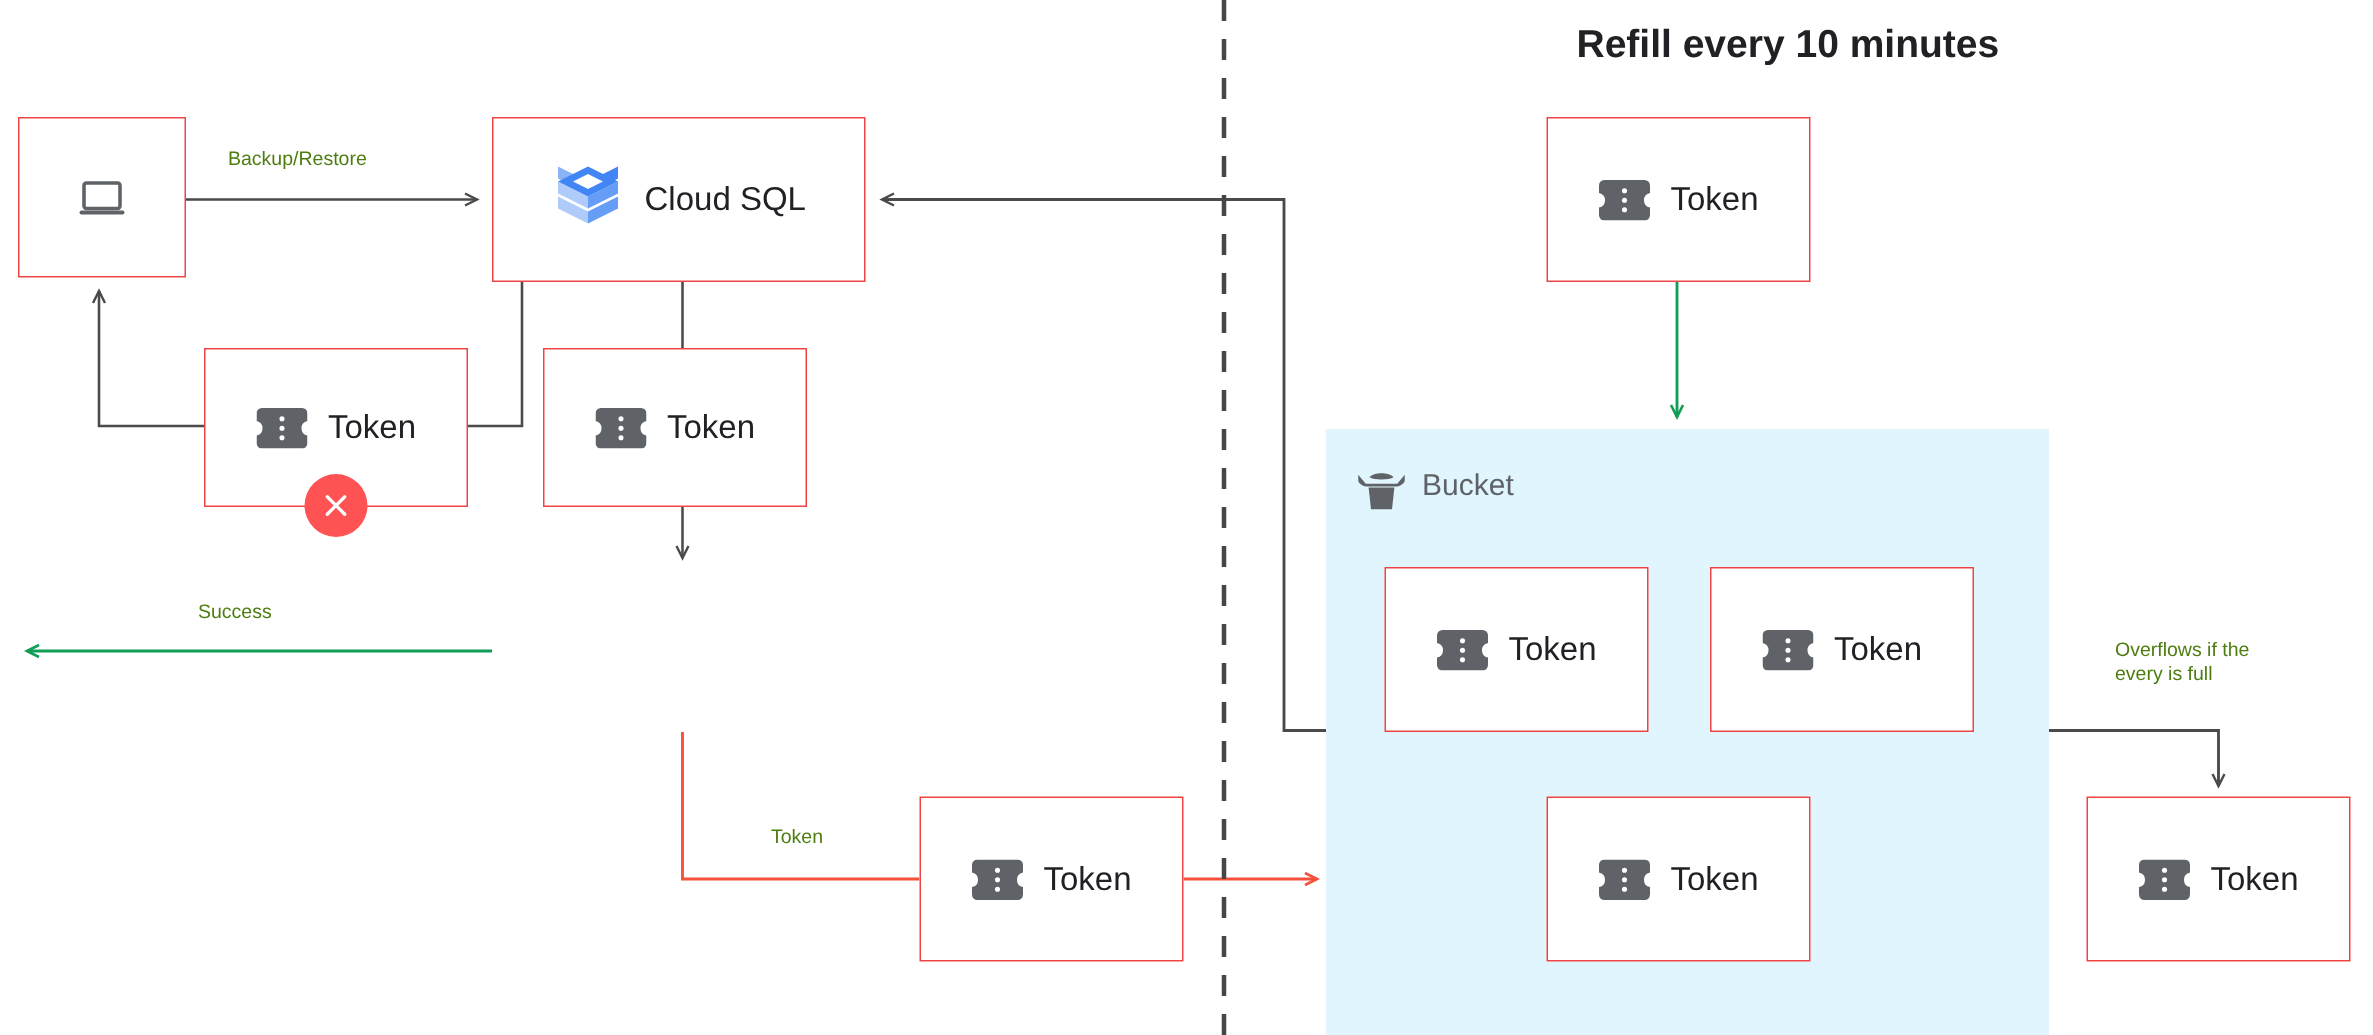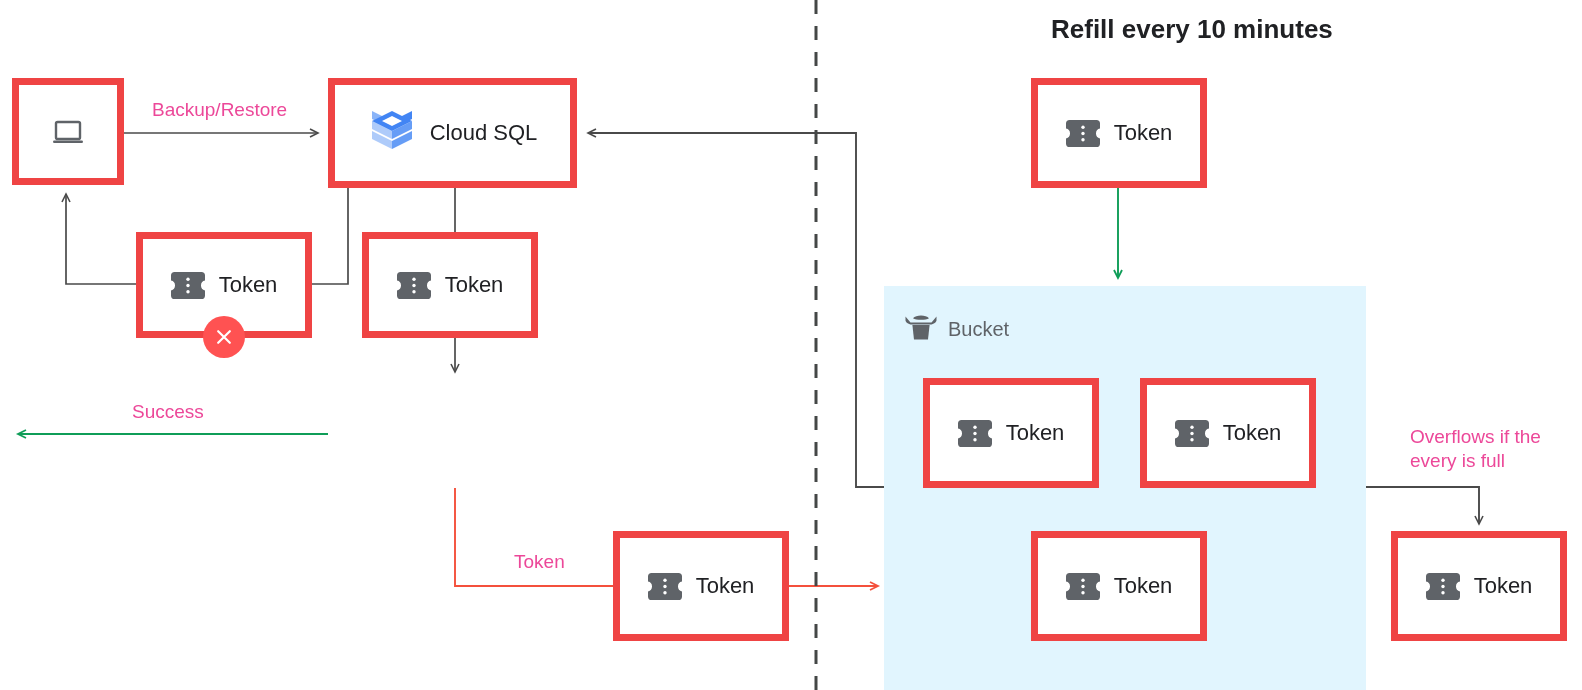--- a/index.html
+++ b/index.html
@@ -1,45 +1,45 @@
 <!DOCTYPE html>
 <html><head>
 <meta charset="utf-8">
 <style>
   html,body{margin:0;padding:0;background:#fff;}
   body{font-family:"Liberation Sans","DejaVu Sans",sans-serif;}
   #canvas{position:relative;width:1582px;height:690px;background:#ffffff;overflow:hidden;}
 
   
-  .box{position:absolute;background:#fff;border:7px solid #ef4444;box-sizing:border-box;
+  .box{position:absolute;background:#fff;border:1px solid #ef4444;box-sizing:border-box;
        display:flex;align-items:center;justify-content:center;text-align:center;}
   .box-inner{display:flex;align-items:center;gap:14px;}
   .node-label{font-size:22px;color:#202124;line-height:1.18;white-space:pre-line;}
 
   
   .ticket{position:relative;width:34px;height:27px;flex:0 0 auto;}
   .ticket svg{display:block;}
 
   
   .laptop{width:34px;height:28px;flex:0 0 auto;}
 
   
   .cyl{width:38px;height:30px;flex:0 0 auto;}
 
   
   .gcplogo{width:48px;height:52px;flex:0 0 auto;}
 
   
   #bucket-panel{position:absolute;background:#e1f5fe;box-sizing:border-box;}
-  #bucket-header{position:absolute;display:flex;align-items:flex-end;gap:10px;}
+  #bucket-header{position:absolute;display:flex;align-items:flex-start;gap:10px;}
   #bucket-header .bucket-title{font-size:20px;color:#5f6368;}
   .bucket-ico{width:34px;height:28px;flex:0 0 auto;}
 
   
-  .elabel{position:absolute;font-size:19px;color:#ec4899;line-height:1.26;white-space:pre-line;}
+  .elabel{position:absolute;font-size:13px;color:#4d7c0f;line-height:1.26;white-space:pre-line;}
 
   
   #title{position:absolute;font-size:26px;font-weight:bold;color:#202124;}
 
   
   #error-badge{position:absolute;width:42px;height:42px;border-radius:50%;
                background:#ff5252;display:flex;align-items:center;justify-content:center;}
 
   
   #wires{position:absolute;left:0;top:0;width:1582px;height:690px;pointer-events:none;}

